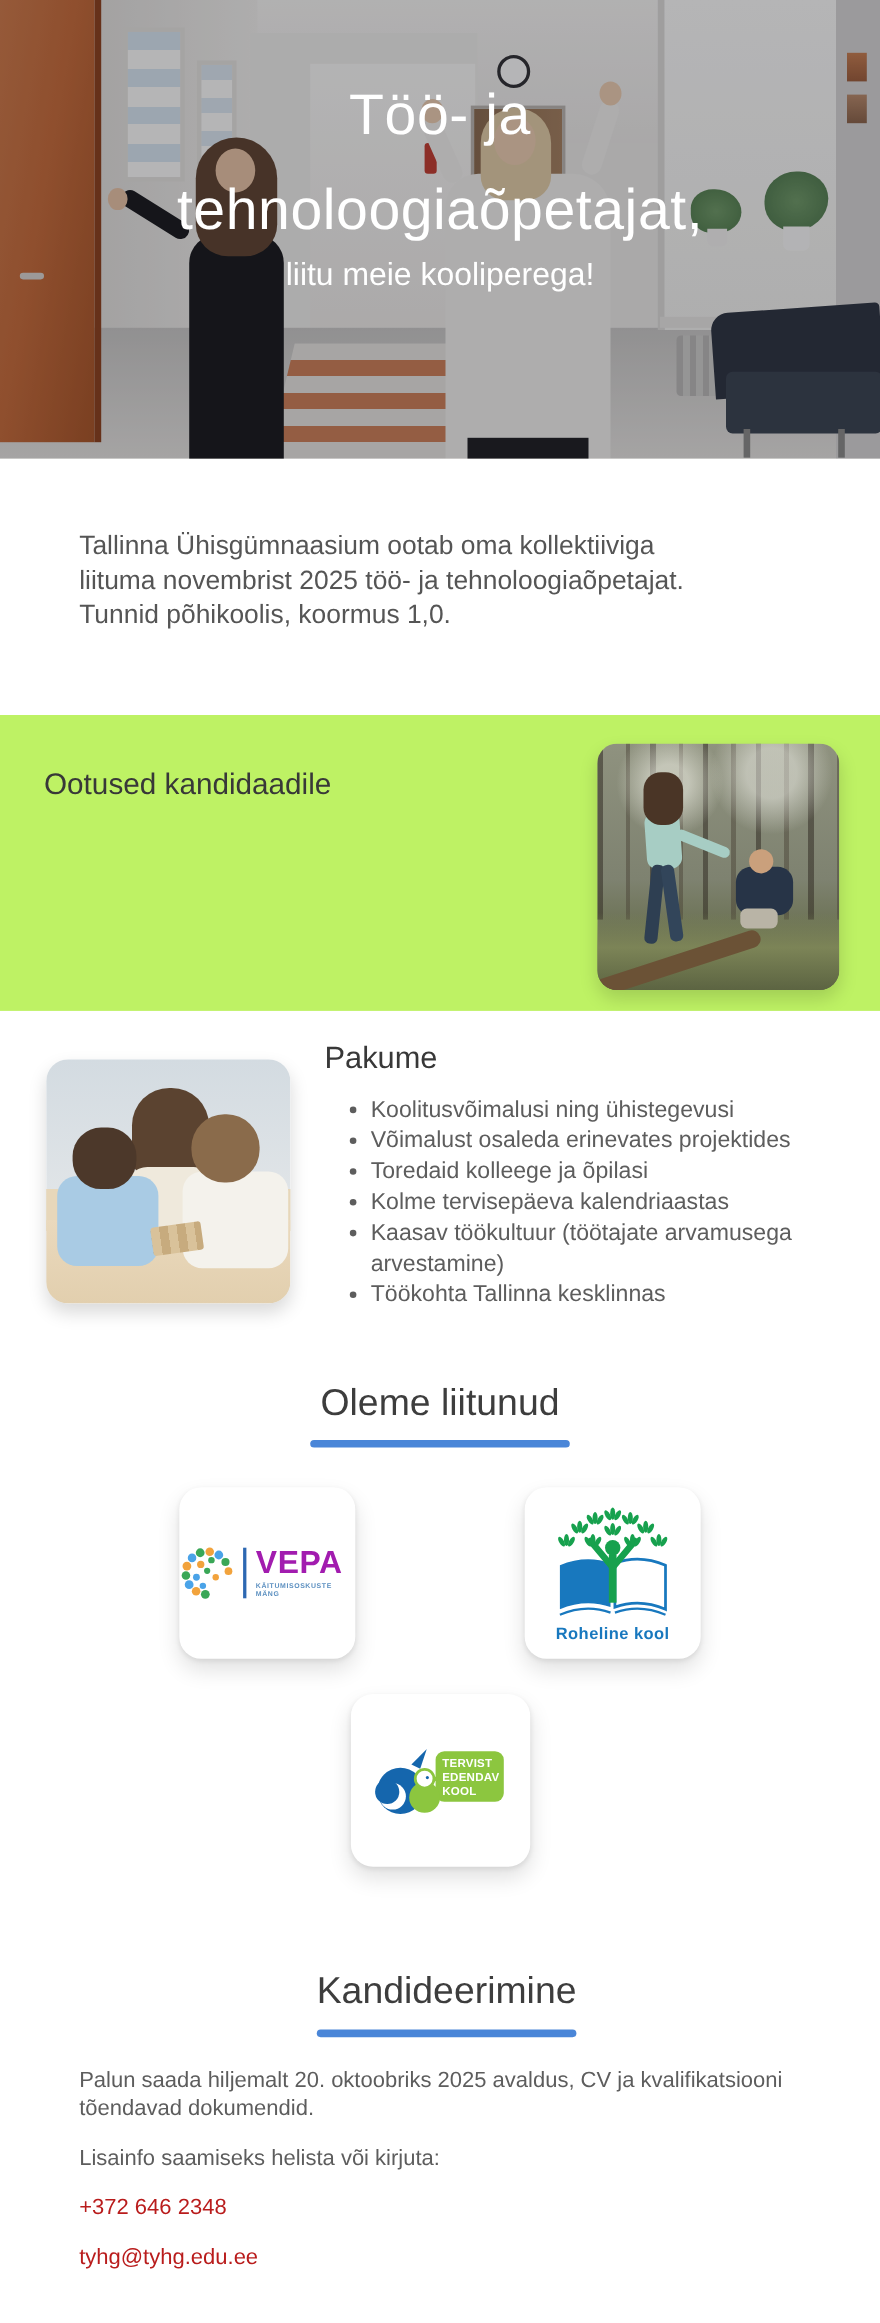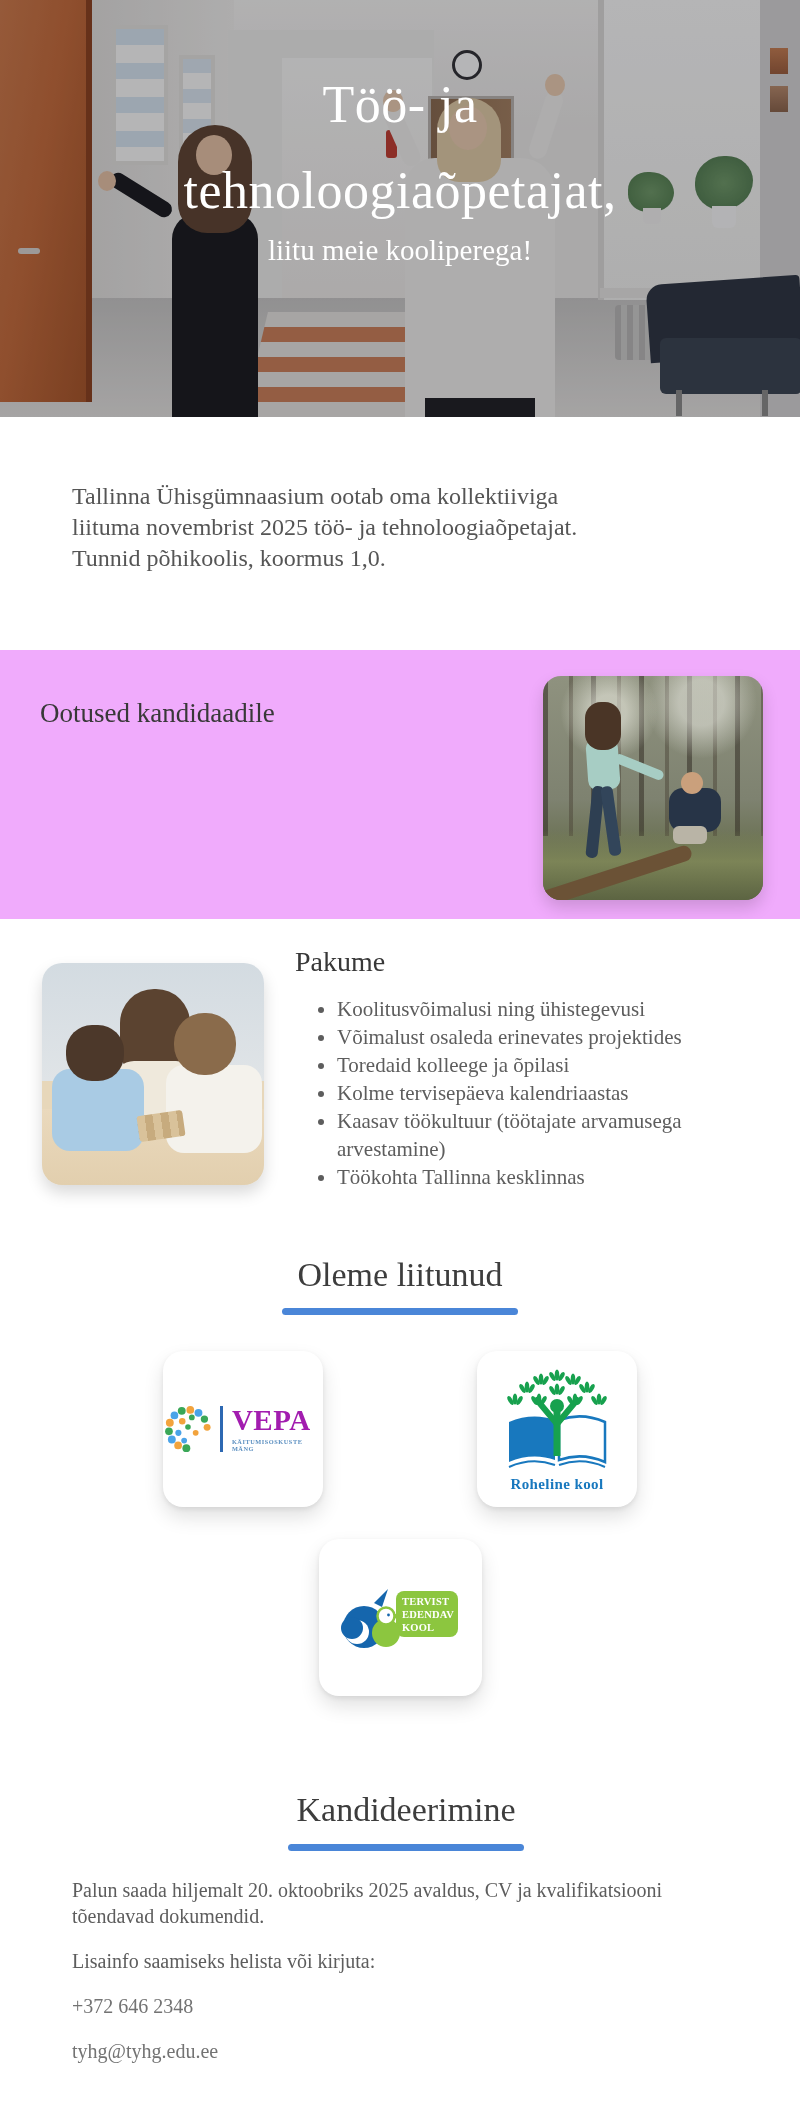--- a/index.html
+++ b/index.html
@@ -1,20 +1,20 @@
 <!DOCTYPE html>
 <html><head>
 <meta charset="utf-8">
 <style>
   * { box-sizing: border-box; }
   body { margin:0; background:#fff; }
   .page {
     position:relative; width:800px; height:2112px; margin:0 auto;
     background:#fff; overflow:hidden;
-    font-family:Liberation Serif, serif;
+    font-family:Liberation Sans, sans-serif;
   }
 
   
   .hero { position:relative; width:800px; height:417px; overflow:hidden; background:#ecebe9; }
   .hero .art { position:absolute; }
   .h-ceiling   { left:0; top:0; width:800px; height:130px; background:linear-gradient(180deg,#f7f6f4,#eceae8); }
   .h-floor     { left:0; top:298px; width:800px; height:119px; background:linear-gradient(180deg,#c9c8c6,#e6e4e1); }
   .h-wall-mid  { left:228px; top:30px; width:206px; height:272px; background:#f0efec; }
   .h-glow      { left:282px; top:58px; width:150px; height:244px; background:linear-gradient(#fafaf8,#efece9); }
   .h-door-brown{ left:428px; top:96px; width:86px; height:130px; background:linear-gradient(90deg,#8a6a4e,#a5805f); border:3px solid #bab5af; }
@@ -63,21 +63,21 @@
   .hero-text h1 { margin:62px 0 0; font-weight:normal; font-size:52px; line-height:86px; letter-spacing:.5px; }
   .hero-text h1 span { display:block; }
   .hero-sub { font-size:29px; }
 
   
   .intro { height:233px; padding:64px 60px 0 72px; }
   .intro p { margin:0; font-size:24px; line-height:31px; color:#555; }
   .intro p span { display:block; }
 
   
-  .sec-expect { position:relative; height:269px; background:#f0abfc; padding:48px 0 0 40px; overflow:hidden; }
+  .sec-expect { position:relative; height:269px; background:#bef264; padding:48px 0 0 40px; overflow:hidden; }
   .sec-expect h2 { margin:0; font-size:27px; font-weight:normal; color:#383838; }
   .sec-expect ul { margin:14px 0 0; padding-left:44px; max-width:480px; }
   ul.blist li { font-size:21px; line-height:27.5px; color:#5d5d5d; }
   .photo { position:absolute; overflow:hidden; box-shadow:0 8px 16px rgba(0,0,0,.15); }
   .photo .lay { position:absolute; }
   .photo-forest { top:26px; right:37px; width:220px; height:224px; border-radius:18px; }
   .pf-bg     { inset:0; background:linear-gradient(180deg,#8f927f 0%,#7e8270 55%,#6e7458 72%,#5d6547 100%); }
   .pf-trunks { left:0; top:0; width:220px; height:160px;
                background:repeating-linear-gradient(90deg,rgba(50,44,36,.55) 0 5px,rgba(0,0,0,0) 5px 26px,rgba(70,62,50,.45) 26px 30px,rgba(0,0,0,0) 30px 48px); }
   .pf-light  { inset:0; background:radial-gradient(circle at 30% 16%,rgba(242,242,232,.55) 0 7%,transparent 20%),radial-gradient(circle at 72% 12%,rgba(242,242,236,.5) 0 9%,transparent 22%); }
@@ -126,21 +126,21 @@
   .vepa-sub { font-size:6.3px; font-weight:bold; color:#5b8fc0; letter-spacing:.55px; margin-top:3px; }
   .roh-label { font-size:15px; font-weight:bold; color:#1878be; letter-spacing:.4px; margin-top:2px; }
 
   
   .sec-apply { height:367px; padding:46px 60px 0 72px; overflow:hidden; }
   .sec-apply .big-h { text-align:center; }
   .sec-apply .divider { margin-top:15px; }
   .apply-text { margin-top:26px; }
   .apply-text p { margin:0 0 19px; font-size:20px; line-height:26px; color:#5d5d5d; }
   .apply-text p span { display:block; }
-  a.contact { color:#737373; text-decoration:none; cursor:pointer; }
+  a.contact { color:#b91c1c; text-decoration:none; cursor:pointer; }
 </style>
 </head>
 <body>
 
 <div class="page">
 
   <div class="hero">
     <div class="art h-ceiling"></div>
     <div class="art h-left-wall"></div>
     <div class="art h-wall-mid"></div>

